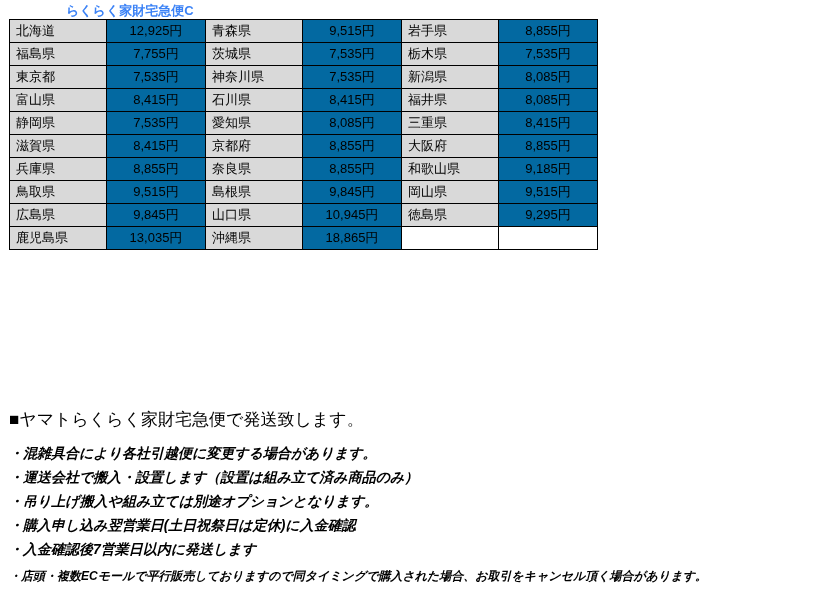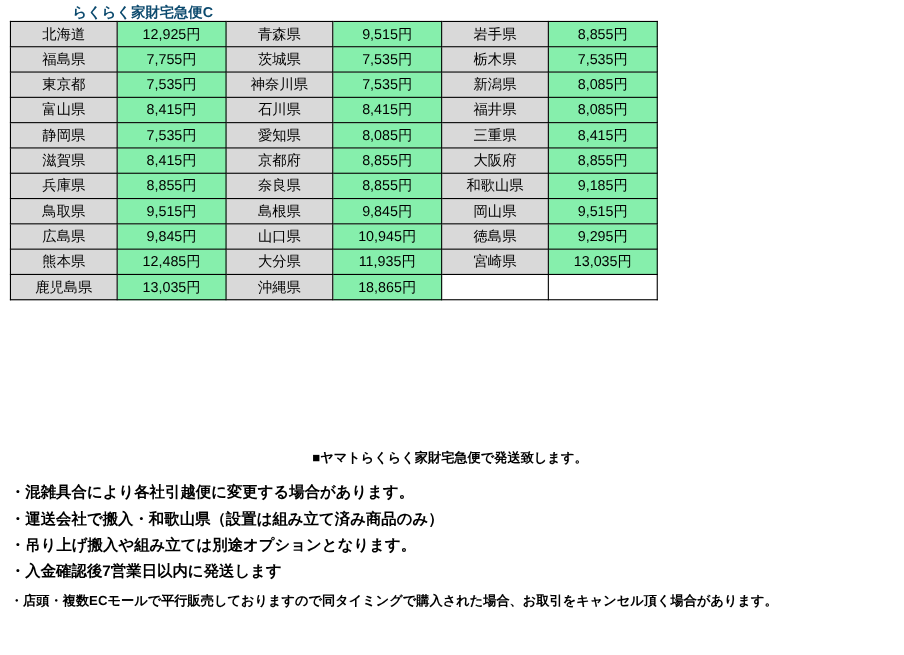--- a/index.html
+++ b/index.html
@@ -19,70 +19,69 @@
     position: relative;
     width: 822px;
     height: 595px;
   }
   .title {
     position: absolute;
     left: 66px;
     top: 2px;
     font-size: 13px;
     font-weight: bold;
-    color: #0c4a6e;
+    color: #3b82f6;
     letter-spacing: 0px;
     white-space: nowrap;
   }
   table.fee-table {
     position: absolute;
     left: 9px;
     top: 19px;
     border-collapse: collapse;
     table-layout: fixed;
     width: 508px;
   }
   table.fee-table td {
     border: 1px solid #000000;
     height: 22px;
     font-size: 13px;
     padding: 0 6px;
     white-space: nowrap;
   }
   td.pref {
     background: #d9d9d9;
-    text-align: center;
     width: 84px;
   }
   td.price {
-    background: #86efac;
+    background: #0369a1;
     text-align: center;
     width: 86px;
   }
   td.empty {
     background: #ffffff;
   }
   .notes {
     position: absolute;
     left: 9px;
     top: 408px;
     width: 800px;
   }
   .note-head {
-    font-size: 12px;
-    font-weight: bold;
+    font-size: 17px;
+    font-weight: normal;
     margin: 0 0 14px 0;
     white-space: nowrap;
-    text-align: center;
   }
   .note-line {
     font-size: 14px;
     font-weight: bold;
     margin: 0 0 6px 0;
     white-space: nowrap;
+    font-style: italic;
   }
   .note-line.small {
     font-size: 12px;
     font-weight: bold;
     margin-top: 9px;
   }
 </style>
 </head>
 <body>
 
@@ -158,42 +157,35 @@
         </tr>
         <tr>
           <td class="pref">広島県</td>
           <td class="price">9,845円</td>
           <td class="pref">山口県</td>
           <td class="price">10,945円</td>
           <td class="pref">徳島県</td>
           <td class="price">9,295円</td>
         </tr>
         <tr>
-          <td class="pref">熊本県</td>
-          <td class="price">12,485円</td>
-          <td class="pref">大分県</td>
-          <td class="price">11,935円</td>
-          <td class="pref">宮崎県</td>
-          <td class="price">13,035円</td>
-        </tr>
-        <tr>
           <td class="pref">鹿児島県</td>
           <td class="price">13,035円</td>
           <td class="pref">沖縄県</td>
           <td class="price">18,865円</td>
           <td class="empty"></td>
           <td class="empty"></td>
         </tr>
       </tbody>
   </table>
 
   <div class="notes">
     <p class="note-head">■ヤマトらくらく家財宅急便で発送致します。</p>
     <div>
         <p class="note-line">・混雑具合により各社引越便に変更する場合があります。</p>
-        <p class="note-line">・運送会社で搬入・和歌山県（設置は組み立て済み商品のみ）</p>
+        <p class="note-line">・運送会社で搬入・設置します（設置は組み立て済み商品のみ）</p>
         <p class="note-line">・吊り上げ搬入や組み立ては別途オプションとなります。</p>
+        <p class="note-line">・購入申し込み翌営業日(土日祝祭日は定休)に入金確認</p>
         <p class="note-line">・入金確認後7営業日以内に発送します</p>
       </div>
     <p class="note-line small">・店頭・複数ECモールで平行販売しておりますので同タイミングで購入された場合、お取引をキャンセル頂く場合があります。</p>
   </div>
 
 </div>
 
 </body></html>

